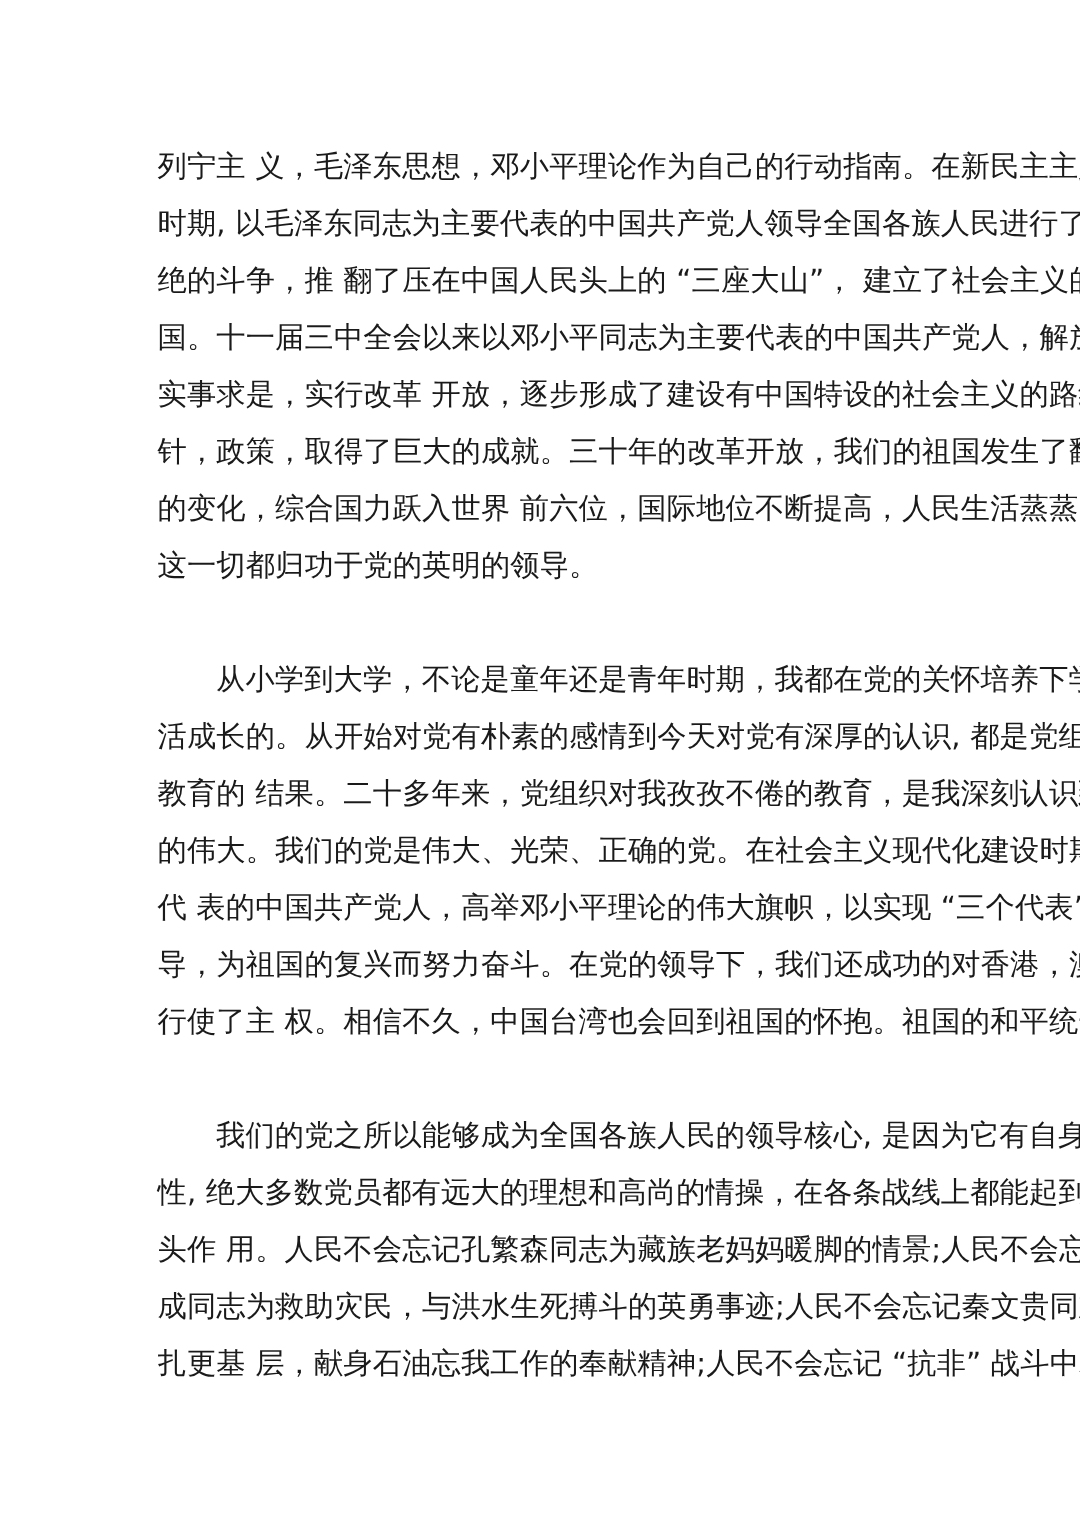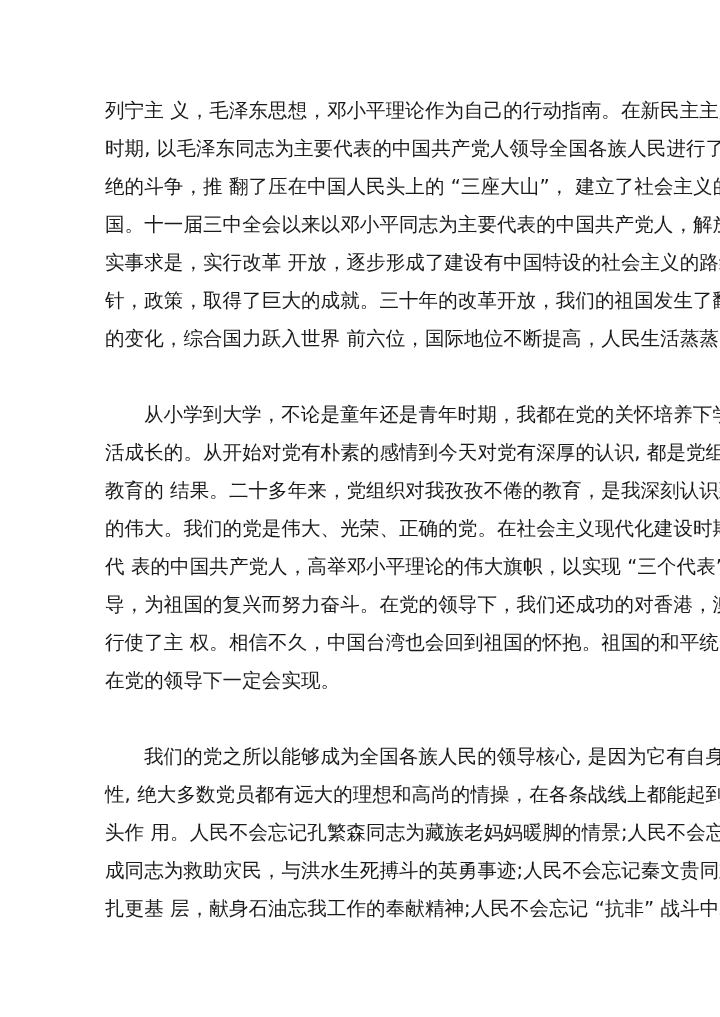--- a/index.html
+++ b/index.html
@@ -54,31 +54,31 @@
 <div class="page">
   <div class="text-column" id="text-column" style="color: rgb(26, 26, 26);">
       <div class="para">
         <span class="line">列宁主 义，毛泽东思想，邓小平理论作为自己的行动指南。在新民主主义革命</span>
         <span class="line">时期, 以毛泽东同志为主要代表的中国共产党人领导全国各族人民进行了艰苦卓</span>
         <span class="line">绝的斗争，推 翻了压在中国人民头上的 “三座大山”， 建立了社会主义的新中</span>
         <span class="line">国。十一届三中全会以来以邓小平同志为主要代表的中国共产党人，解放思想，</span>
         <span class="line">实事求是，实行改革 开放，逐步形成了建设有中国特设的社会主义的路线，方</span>
         <span class="line">针，政策，取得了巨大的成就。三十年的改革开放，我们的祖国发生了翻天覆地</span>
         <span class="line">的变化，综合国力跃入世界 前六位，国际地位不断提高，人民生活蒸蒸日上。</span>
+        <span class="line">这一切都归功于党的英明的领导。</span>
       </div>
       <span class="para-gap"></span>
       <div class="para">
         <span class="line indent">从小学到大学，不论是童年还是青年时期，我都在党的关怀培养下学习，生</span>
         <span class="line">活成长的。从开始对党有朴素的感情到今天对党有深厚的认识, 都是党组织培养</span>
         <span class="line">教育的 结果。二十多年来，党组织对我孜孜不倦的教育，是我深刻认识到了党</span>
         <span class="line">的伟大。我们的党是伟大、光荣、正确的党。在社会主义现代化建设时期，以为</span>
         <span class="line">代 表的中国共产党人，高举邓小平理论的伟大旗帜，以实现 “三个代表” 为指</span>
         <span class="line">导，为祖国的复兴而努力奋斗。在党的领导下，我们还成功的对香港，澳门恢复</span>
         <span class="line">行使了主 权。相信不久，中国台湾也会回到祖国的怀抱。祖国的和平统一大业</span>
-        <span class="line">在党的领导下一定会实现。</span>
       </div>
       <span class="para-gap"></span>
       <div class="para">
         <span class="line indent">我们的党之所以能够成为全国各族人民的领导核心, 是因为它有自身的先进</span>
         <span class="line">性, 绝大多数党员都有远大的理想和高尚的情操，在各条战线上都能起到模范带</span>
         <span class="line">头作 用。人民不会忘记孔繁森同志为藏族老妈妈暖脚的情景;人民不会忘记高建</span>
         <span class="line">成同志为救助灾民，与洪水生死搏斗的英勇事迹;人民不会忘记秦文贵同志那种</span>
         <span class="line">扎更基 层，献身石油忘我工作的奉献精神;人民不会忘记 “抗非” 战斗中邓练贤</span>
       </div>
     </div>

